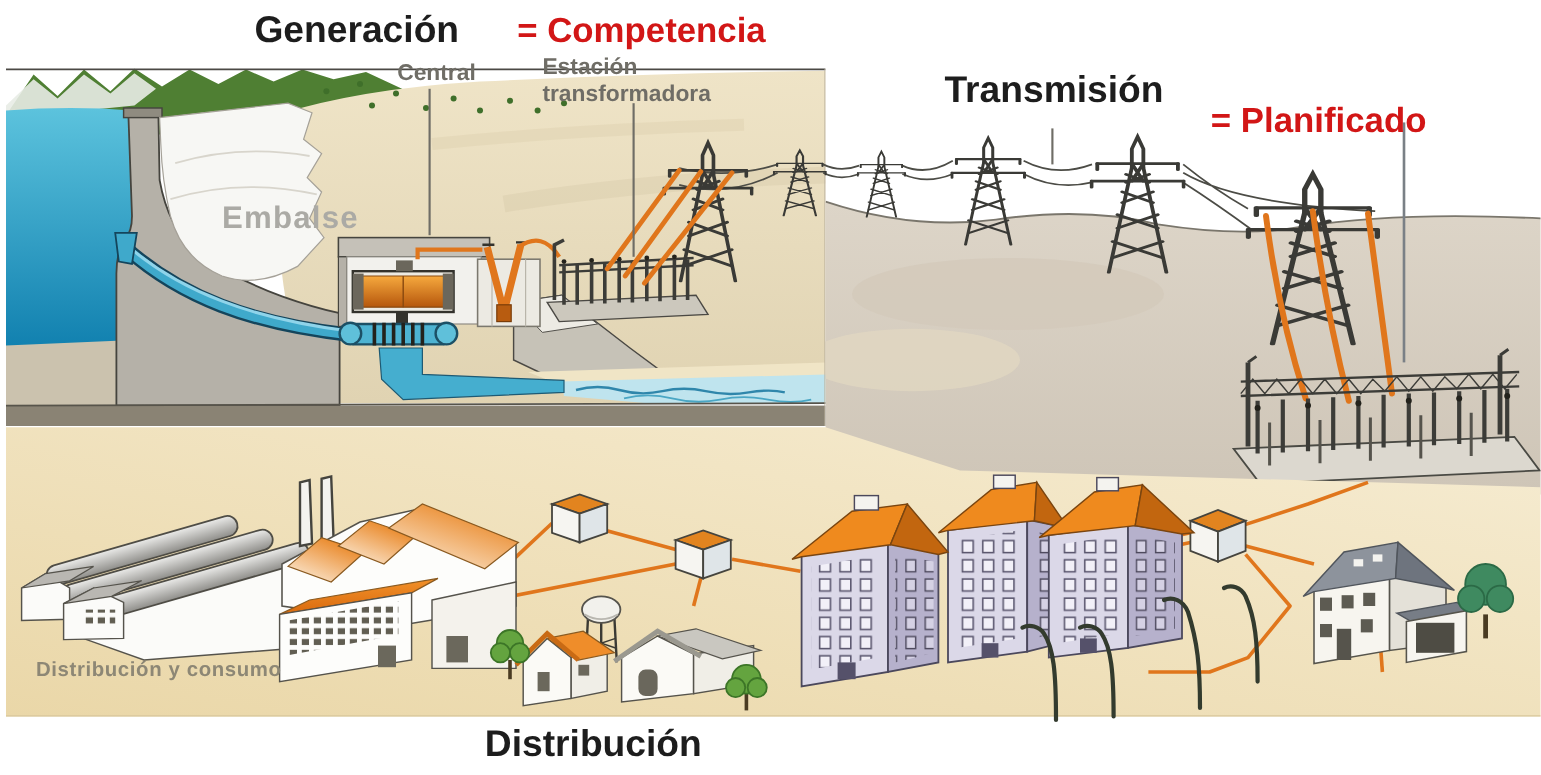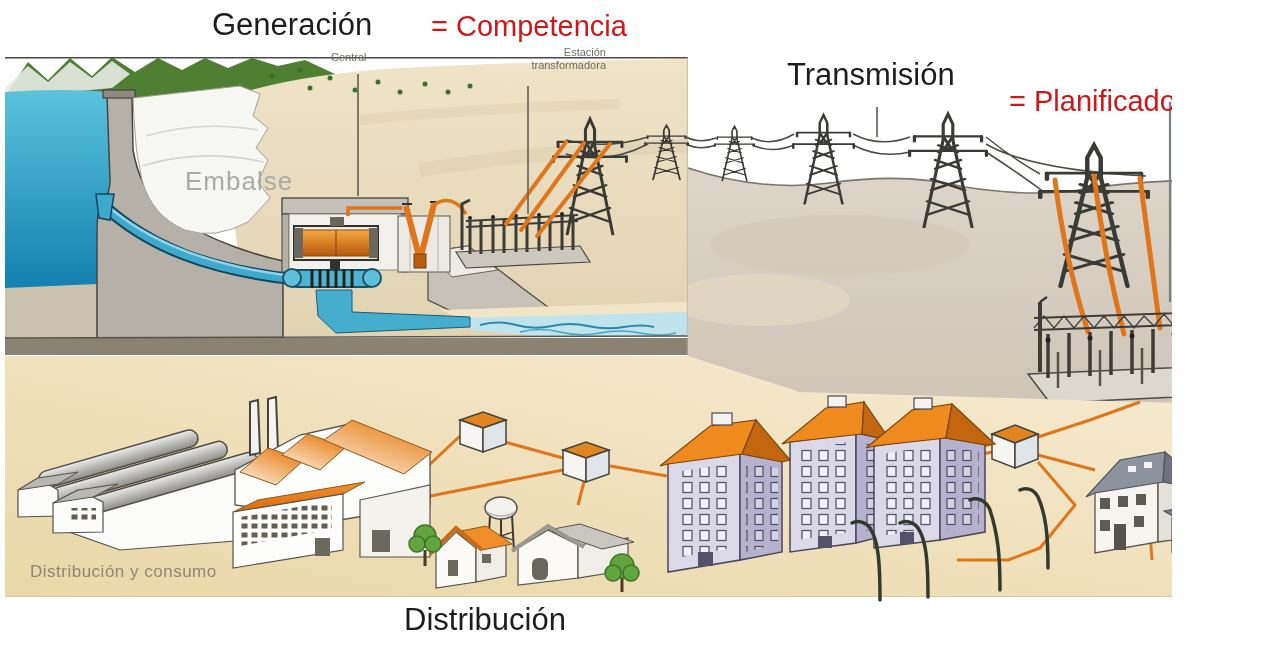--- a/index.html
+++ b/index.html
@@ -1,23 +1,23 @@
 <!DOCTYPE html>
 <html><head>
 <meta charset="utf-8">
 <style>
   html,body{margin:0;padding:0;background:#ffffff;}
-  #stage{position:relative;width:1172px;height:646px;background:#ffffff;overflow:hidden;
-         font-family:"Liberation Sans", sans-serif;}
+  #stage{position:relative;width:1284px;height:646px;background:#ffffff;overflow:hidden;
+         font-family:"Liberation Sans", sans-serif;font-weight:bold;}
   #art{position:absolute;left:0;top:0;}
   .lbl{position:absolute;white-space:nowrap;pointer-events:none;}
   .stage-label{font-size:31px;color:#1d1d1d;letter-spacing:0px;}
   .regime-label{font-size:29px;color:#d21616;}
-  .caption{color:#6f6d66;font-size:11px;}
-  .caption-center{text-align:right;line-height:1.18;}
+  .caption{color:#6f6d66;font-size:19px;}
+  .caption-center{text-align:left;line-height:1.18;}
   .embalse{color:#abaaa5;font-size:26px;letter-spacing:1px;}
   .consumo{color:#8d8775;font-size:17px;letter-spacing:0.5px;}
 </style>
 </head>
 <body>
 
 <div id="stage">
 
 <svg id="art" width="1284" height="646" viewBox="0 0 1284 646">
   <defs>
@@ -436,14 +436,14 @@
   <div class="lbl regime-label" style="left:1009px; top:61px;margin-top:24px;">= Planificado</div>
 
   <div class="lbl stage-label" style="left:404px; top:602px;">Distribución</div>
 
   <div class="lbl caption" style="left:331px; top:51px;">Central</div>
   <div class="lbl caption caption-center" style="left:452px; top:46px; width:154px;">
     <div>Estación</div>
     <div>transformadora</div>
   </div>
   <div class="lbl embalse" style="left:185px; top:166px;">Embalse</div>
-  <div class="lbl consumo" style="left:30px; top:562px;">Distribución y consumo</div>
+  <div class="lbl consumo" style="left:30px; top:548px;">Distribución y consumo</div>
 </div>
 
 </body></html>

